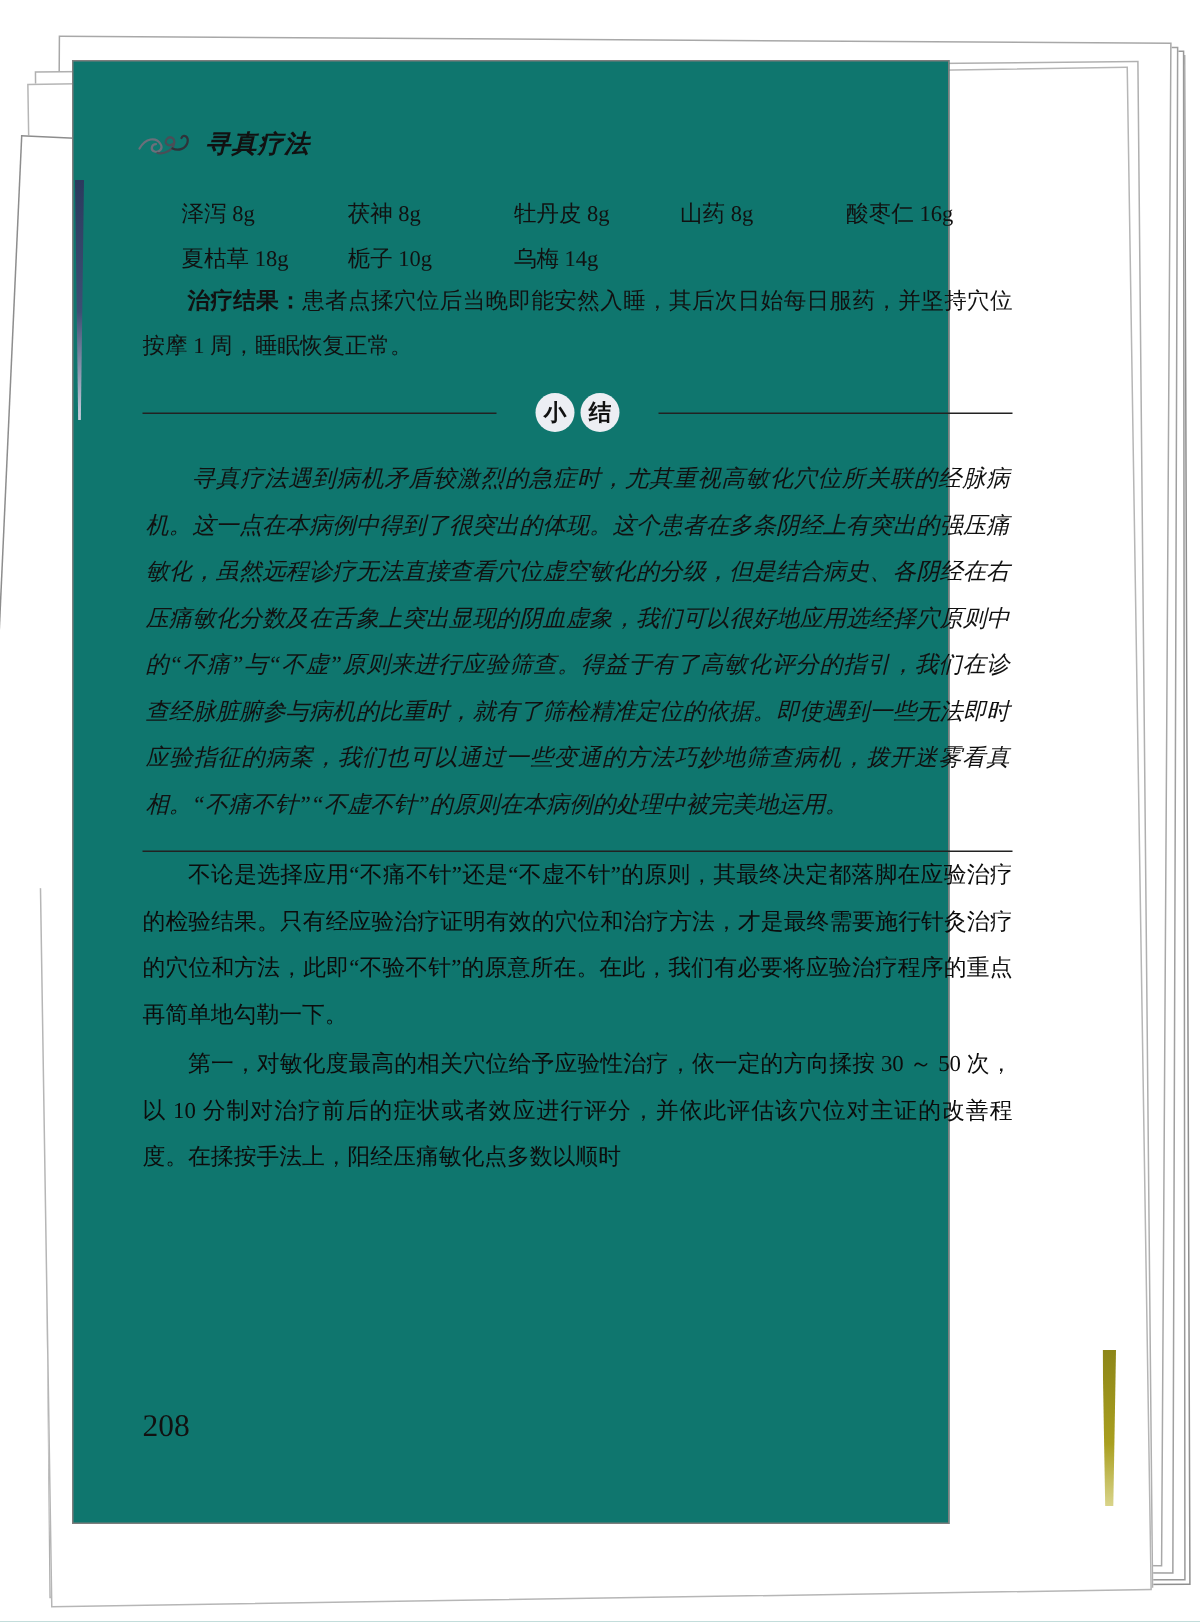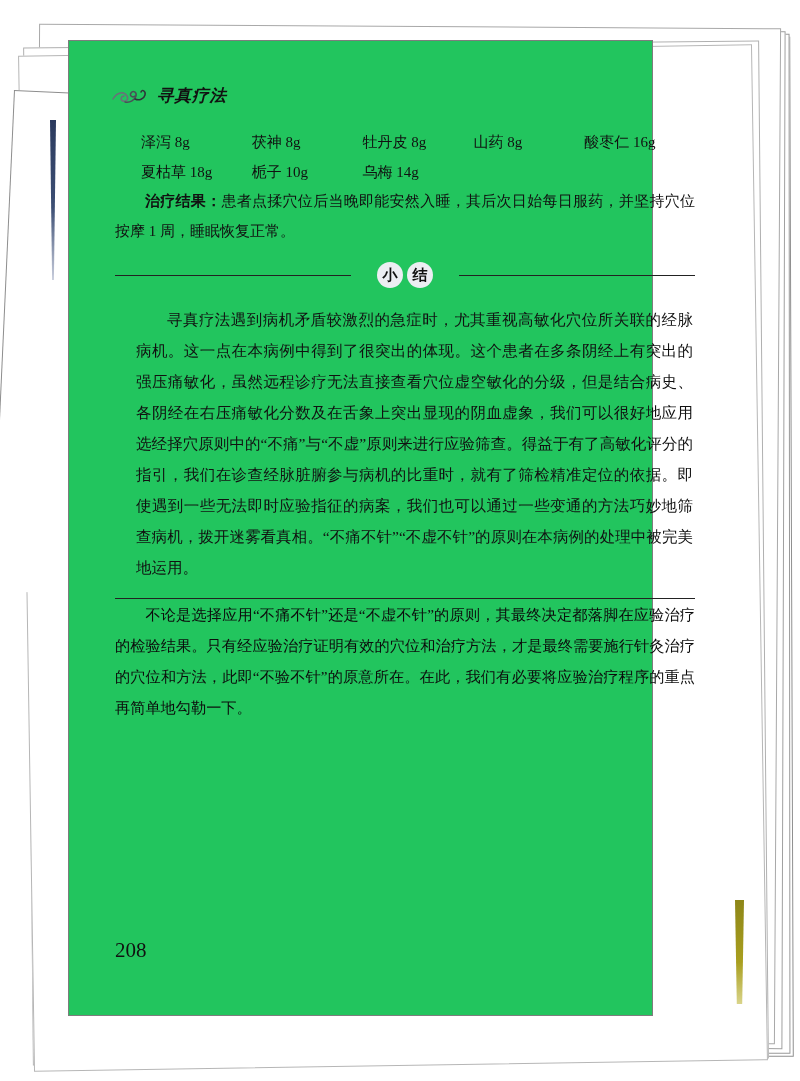--- a/index.html
+++ b/index.html
@@ -38,25 +38,25 @@
     background: #ffffff;
     border-left: 1px solid #8d8d8d;
     border-top: 1px solid #8d8d8d;
     transform: rotate(2.6deg);
     transform-origin: top left;
   }
 
   
   .page {
     position: absolute;
-    left: 68px;
+    left: 48px;
     top: 40px;
     width: 585px;
     height: 976px;
-    background: #22c55e;
+    background: #0f766e;
     border: 1px solid #7d7d7d;
     box-sizing: border-box;
     z-index: 20;
   }
 
   
   .tab-navy {
     position: absolute;
     left: 50px; top: 120px;
     width: 6px; height: 160px;
@@ -156,28 +156,28 @@
     display: flex;
     align-items: center;
     justify-content: center;
     font-family: "Liberation Serif", "DejaVu Serif", serif;
     font-size: 15px;
     font-weight: 700;
     color: #111;
   }
   .summary-text {
     font-family: "Liberation Serif", "DejaVu Serif", serif;
+    font-style: italic;
     font-size: 15.5px;
     line-height: 31px;
     color: #111;
     text-align: justify;
     text-justify: inter-ideograph;
     text-indent: 2em;
     padding: 0 2px;
-    margin-left: 19px;
   }
   .summary-endrule {
     height: 1px;
     background: #222;
     margin-top: 12px;
   }
 
   
   .section-head {
     font-family: "Liberation Sans", "DejaVu Sans", sans-serif;
@@ -264,16 +264,17 @@
         <span class="summary-rule right"></span>
       </div>
 
       <p class="summary-text">寻真疗法遇到病机矛盾较激烈的急症时，尤其重视高敏化穴位所关联的经脉病机。这一点在本病例中得到了很突出的体现。这个患者在多条阴经上有突出的强压痛敏化，虽然远程诊疗无法直接查看穴位虚空敏化的分级，但是结合病史、各阴经在右压痛敏化分数及在舌象上突出显现的阴血虚象，我们可以很好地应用选经择穴原则中的“不痛”与“不虚”原则来进行应验筛查。得益于有了高敏化评分的指引，我们在诊查经脉脏腑参与病机的比重时，就有了筛检精准定位的依据。即使遇到一些无法即时应验指征的病案，我们也可以通过一些变通的方法巧妙地筛查病机，拨开迷雾看真相。“不痛不针”“不虚不针”的原则在本病例的处理中被完美地运用。</p>
 
       <div class="summary-endrule"></div>
     </div>
 
 
     <p class="body-para">不论是选择应用“不痛不针”还是“不虚不针”的原则，其最终决定都落脚在应验治疗的检验结果。只有经应验治疗证明有效的穴位和治疗方法，才是最终需要施行针灸治疗的穴位和方法，此即“不验不针”的原意所在。在此，我们有必要将应验治疗程序的重点再简单地勾勒一下。</p>
+    <p class="body-para">第一，对敏化度最高的相关穴位给予应验性治疗，依一定的方向揉按 30 ～ 50 次，以 10 分制对治疗前后的症状或者效应进行评分，并依此评估该穴位对主证的改善程度。在揉按手法上，阳经压痛敏化点多数以顺时</p>
   </div>
 
   <div class="folio">208</div>
 </div>
 
 </body></html>

